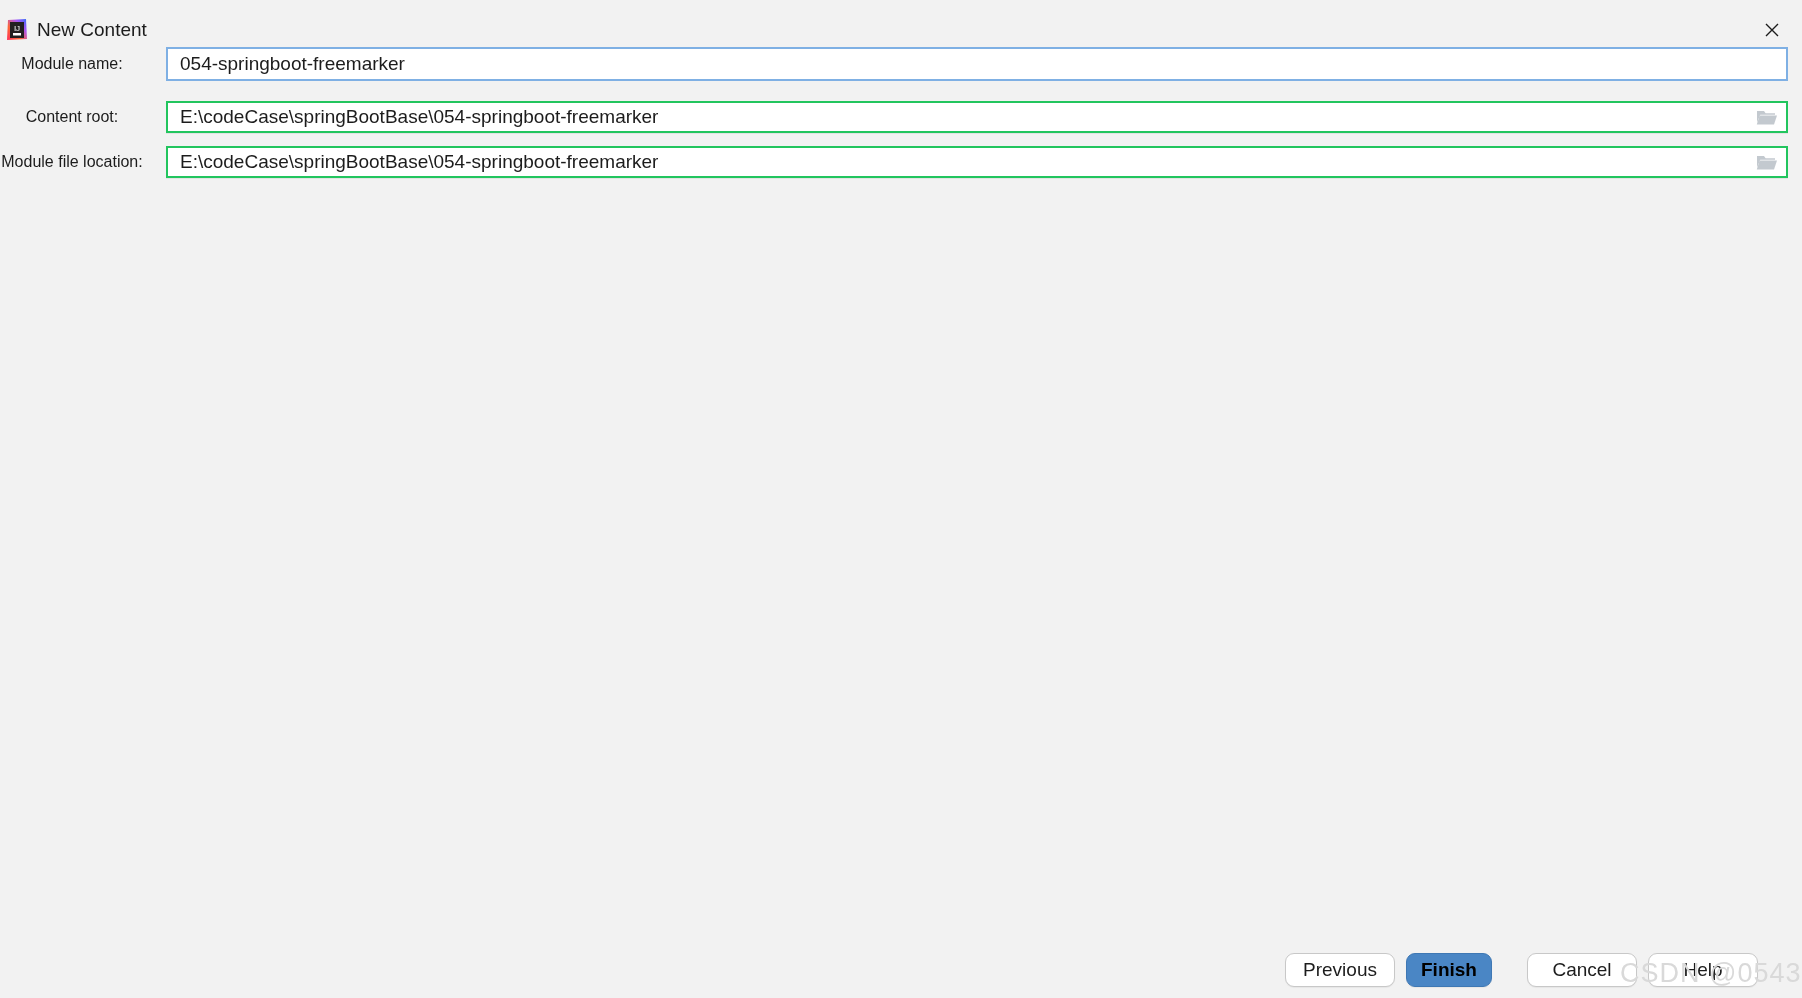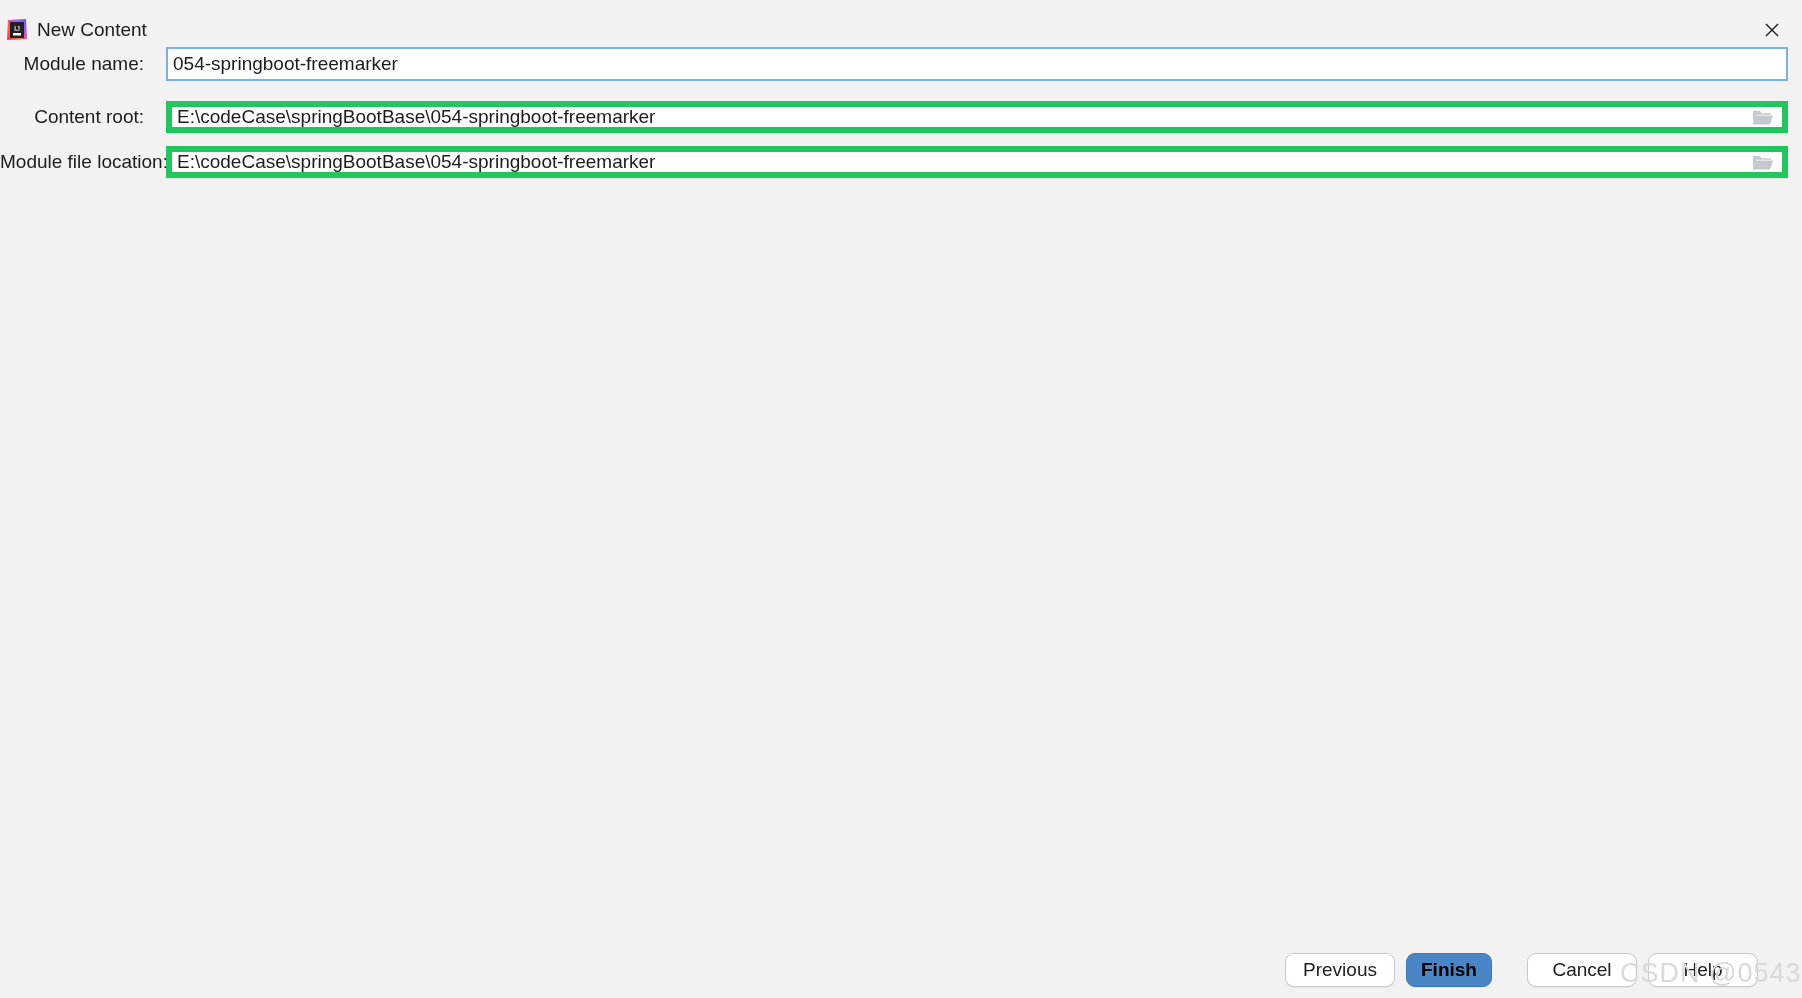--- a/index.html
+++ b/index.html
@@ -72,54 +72,54 @@
   .row-content  { top: 57px; }
   .row-location { top: 102px; }
 
   .field-label {
     position: absolute;
     left: 0;
     top: 0;
     width: 150px;
     height: 32px;
     line-height: 32px;
-    text-align: right;
-    font-size: 19px;
+    text-align: center;
+    font-size: 16px;
     color: #1c1c1c;
     white-space: nowrap;
     padding-right: 6px;
     box-sizing: border-box;
   }
 
   .input-wrap {
     position: absolute;
     left: 166px;
     top: 0;
     width: 1622px;
     height: 32px;
     box-sizing: border-box;
     background: #ffffff;
     display: flex;
     align-items: center;
   }
   .input-wrap.plain {
-    border: 6px solid #22c55e;
+    border: 2px solid #22c55e;
     box-shadow: 0 1px 0 0 rgba(0,0,0,0.06);
   }
   .input-wrap.focused {
     border: 2px solid #7fb0e4;
     height: 34px;
     top: -1px;
   }
   .input-value {
     flex: 1 1 auto;
     font-size: 19px;
     line-height: 26px;
     color: #1c1c1c;
-    padding-left: 5px;
+    padding-left: 12px;
     white-space: nowrap;
     overflow: hidden;
     background: transparent;
     border: 0;
     outline: none;
     font-family: "Liberation Sans", sans-serif;
   }
   .browse-btn {
     flex: 0 0 auto;
     width: 38px;

